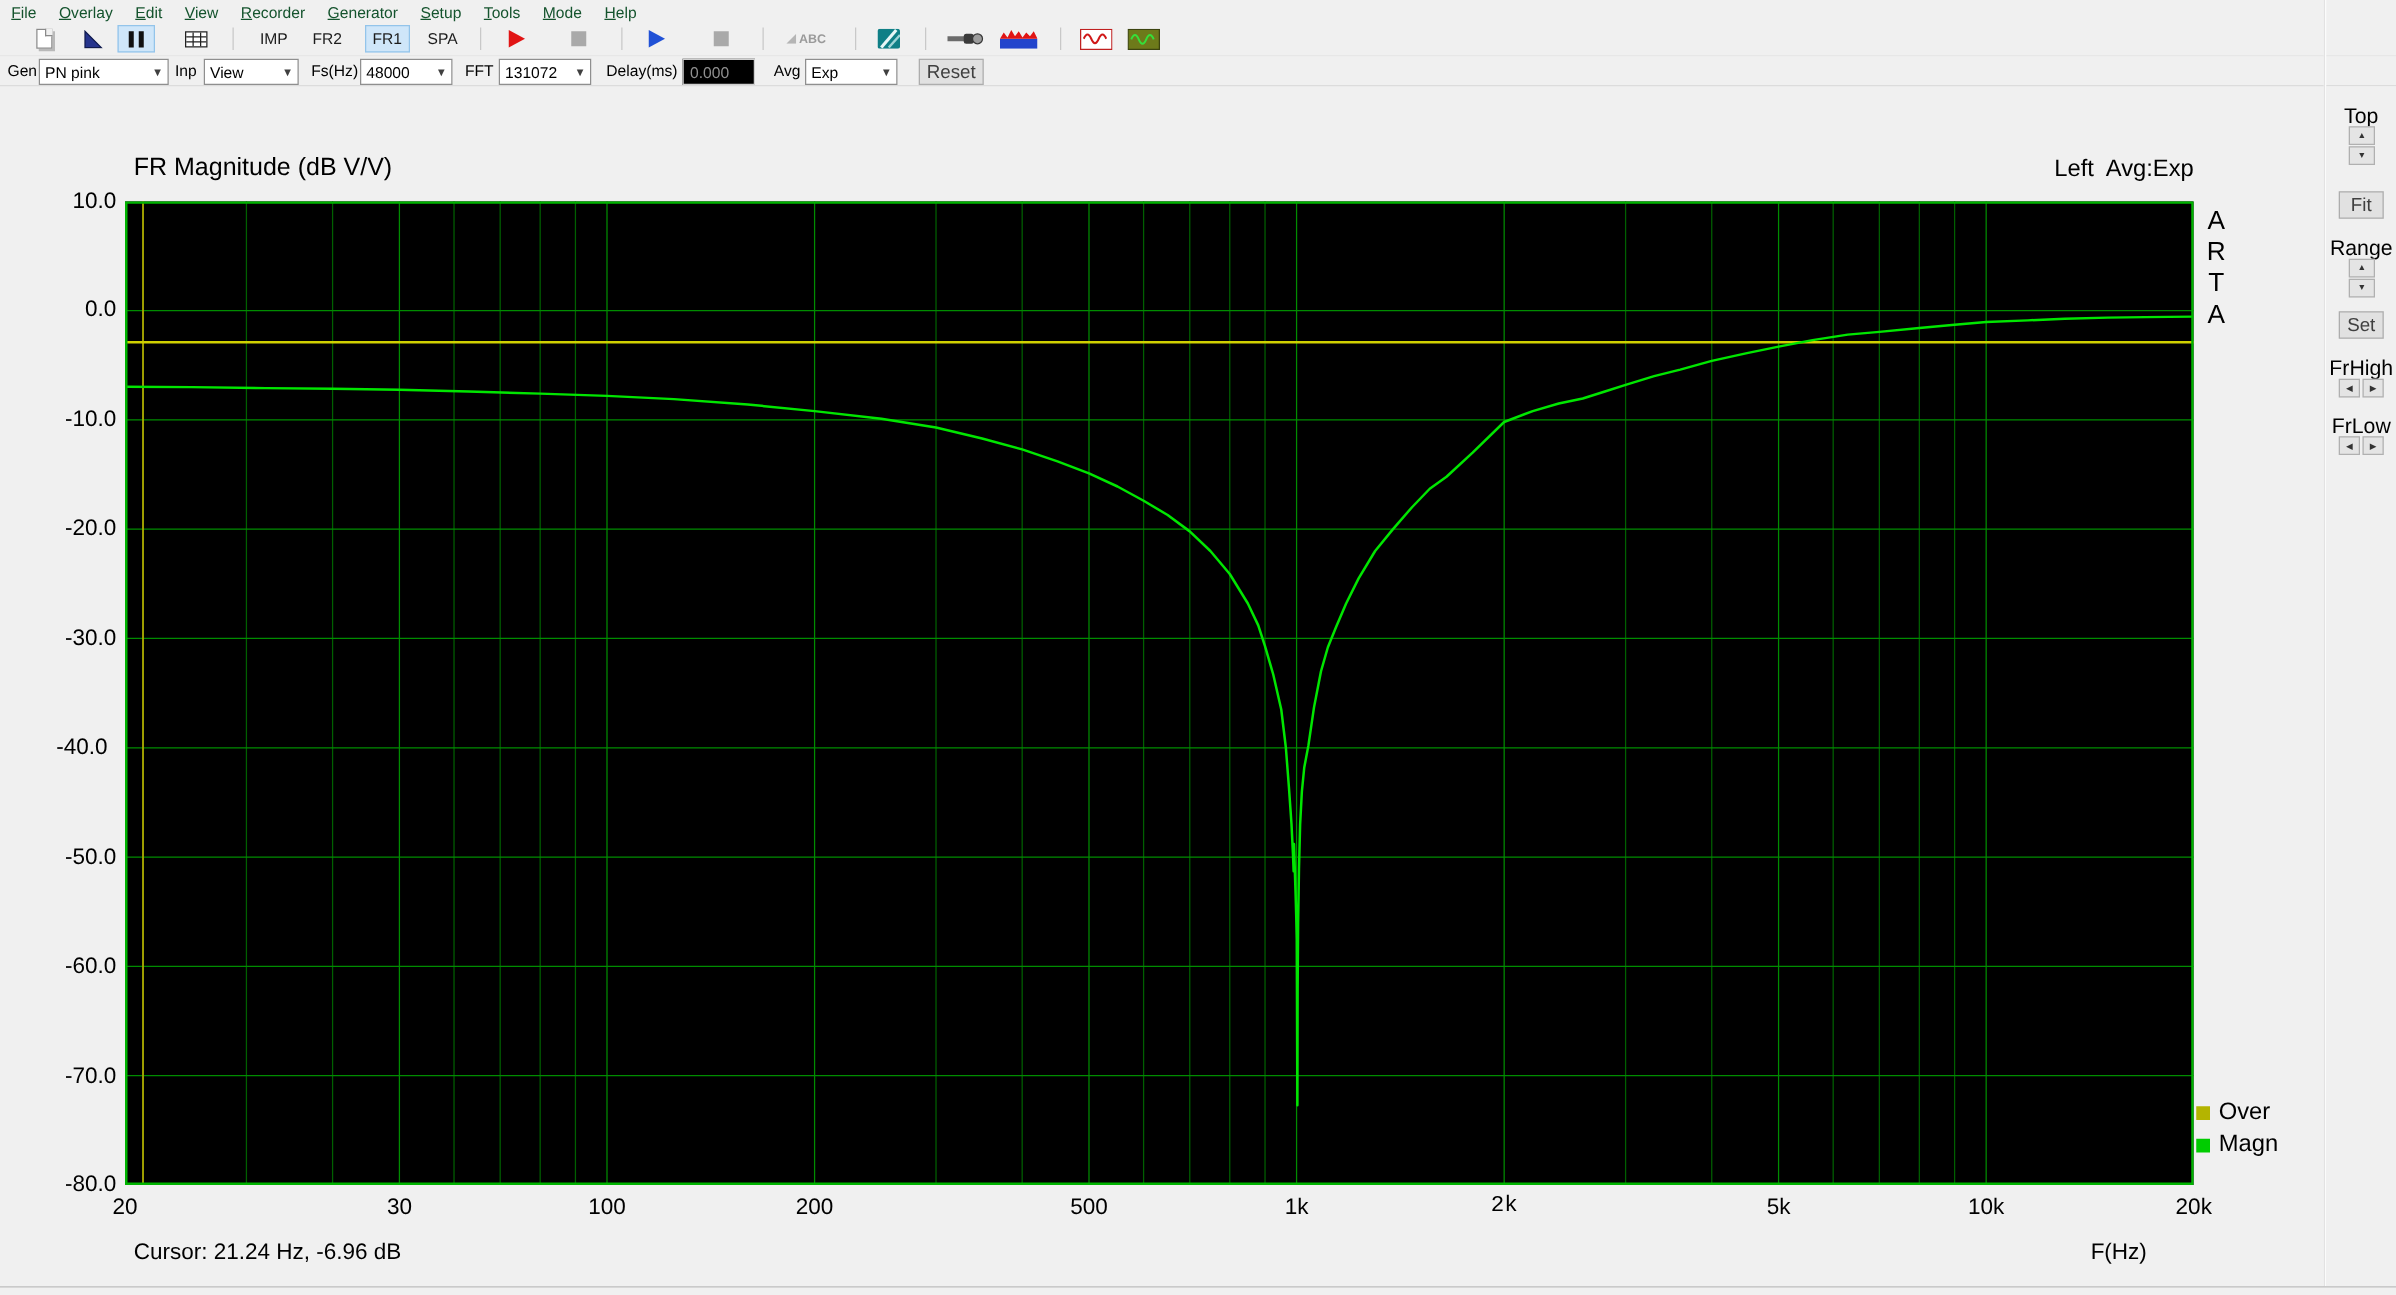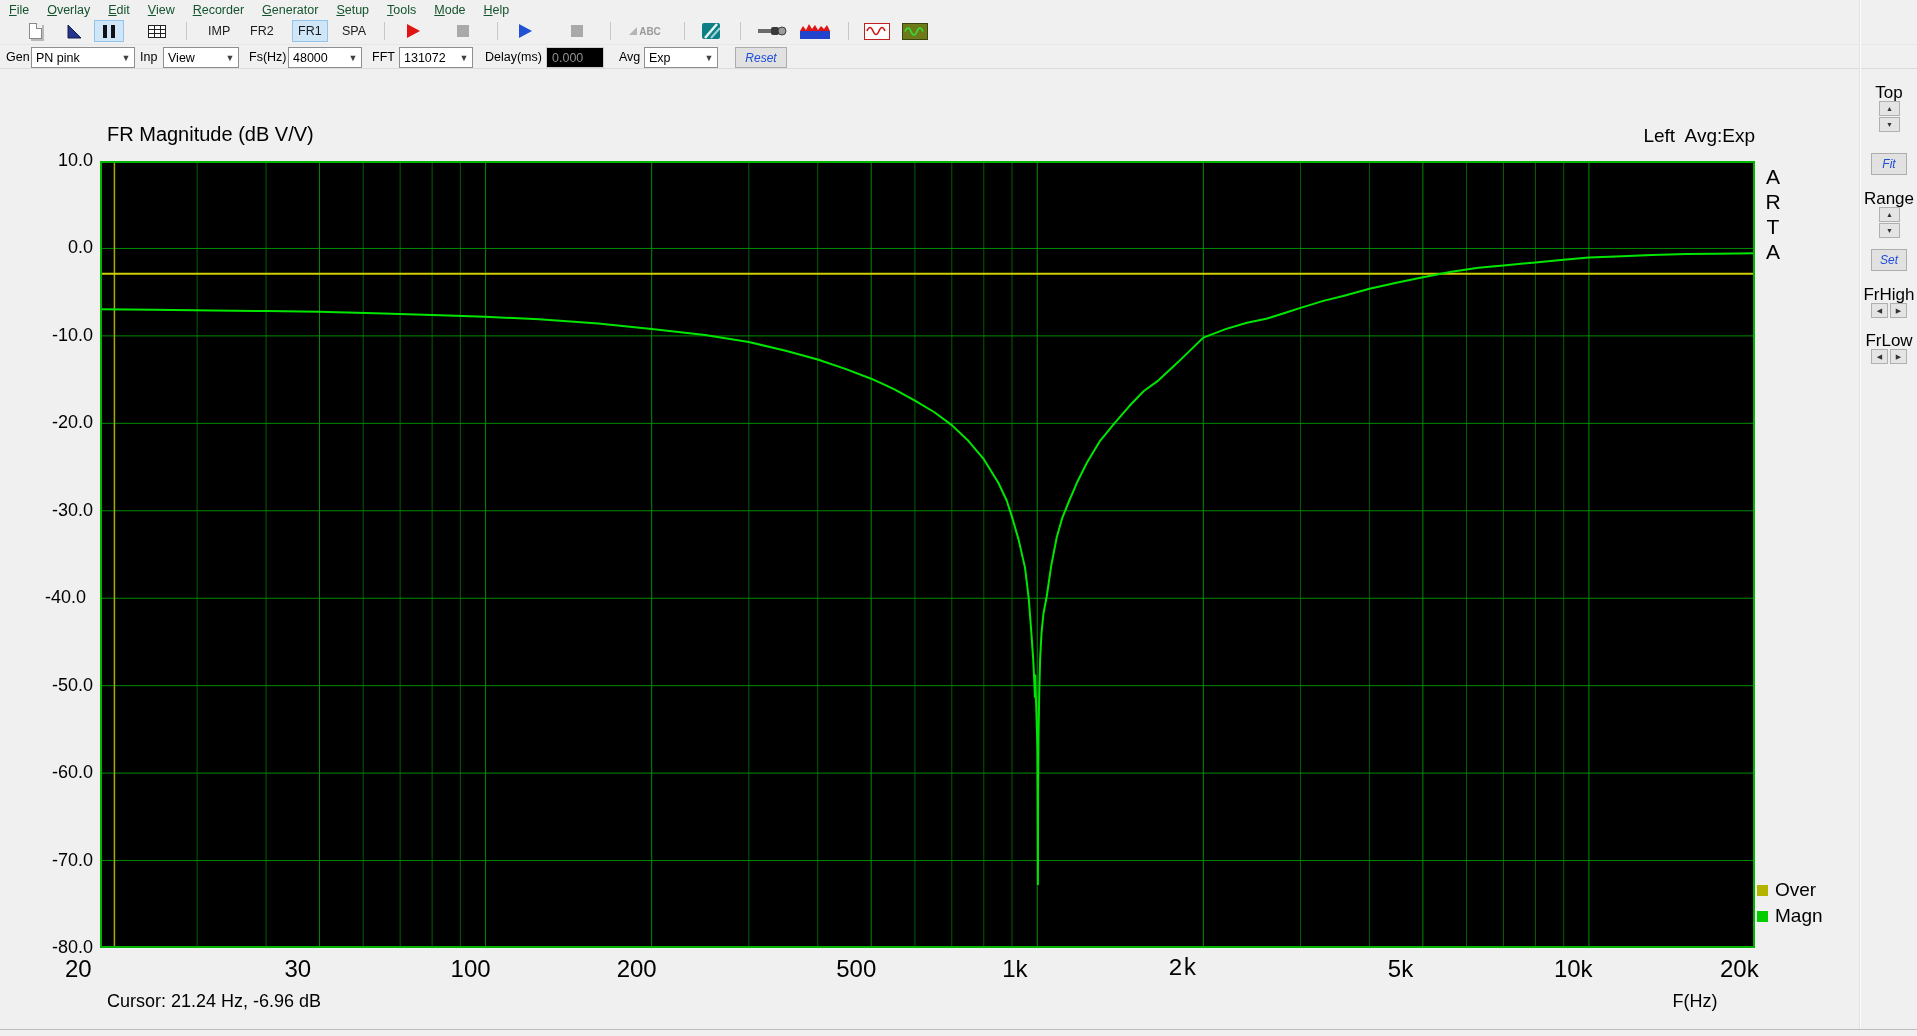--- a/index.html
+++ b/index.html
@@ -38,32 +38,32 @@
   
   #controlbar { position:absolute; left:0; top:44px; width:1917px; height:25px; background:#f0f0f0;
                 border-top:1px solid #e7e7e7; border-bottom:1px solid #dcdcdc; font-size:12.5px; color:#000; }
   .clabel { position:absolute; top:5px; }
   .combo { position:absolute; top:2px; height:21px; background:#fff; border:1px solid #8f8f8f;
            display:flex; align-items:center; font-size:12.5px; }
   .combo span.val { flex:1; padding-left:4px; white-space:nowrap; overflow:hidden; }
   .combo .arrow { width:16px; text-align:center; color:#404040; font-size:9px; }
   .dinput { position:absolute; top:2px; height:21px; background:#000000; border:1px solid #cfcfcf;
             color:#8f8f8f; font-size:12.5px; padding-left:5px; font-family:"Liberation Sans",sans-serif; }
-  .wbtn { position:absolute; background:#e1e1e1; border:1px solid #adadad; font-size:12px;
-          display:flex; align-items:center; justify-content:center; color:#1d4ed8;font-style:italic; }
+  .wbtn { position:absolute; background:#e1e1e1; border:1px solid #adadad; font-size:15px;
+          display:flex; align-items:center; justify-content:center; color:#404040; }
 
   
   #chart-title { position:absolute; left:107px; top:123px; font-size:20px; color:#000; }
   #corner-label { position:absolute; top:125px; width:300px; left:1455px; text-align:right;
                   font-size:19px; color:#000; white-space:pre; }
   #plot-wrap { position:absolute; left:100px; top:161px; }
   #arta-watermark { position:absolute; left:1761px; top:164px; font-size:21px; line-height:25px;
                     color:#000; text-align:center; width:24px; }
   .ylab { position:absolute; width:62px; text-align:right; font-size:18px; color:#000; }
-  .xlab { position:absolute; width:70px; font-size:24px; color:#000; }
+  .xlab { position:absolute; width:70px; text-align:center; font-size:18px; color:#000; }
   #cursor-readout { position:absolute; left:107px; top:991px; font-size:18px; color:#000; }
   #xaxis-name { position:absolute; left:1655px; top:991px; width:80px; text-align:center;
                 font-size:18px; color:#000; }
   #legend { position:absolute; left:1757px; top:877px; }
   .leg-row { display:flex; align-items:center; height:26px; }
   .leg-sw { width:11px; height:11px; margin-right:7px; }
   .leg-tx { font-size:19px; color:#000; }
 
   
   #panel-divider { position:absolute; left:1859px; top:0; width:2px; height:1036px; background:#fbfbfb;

